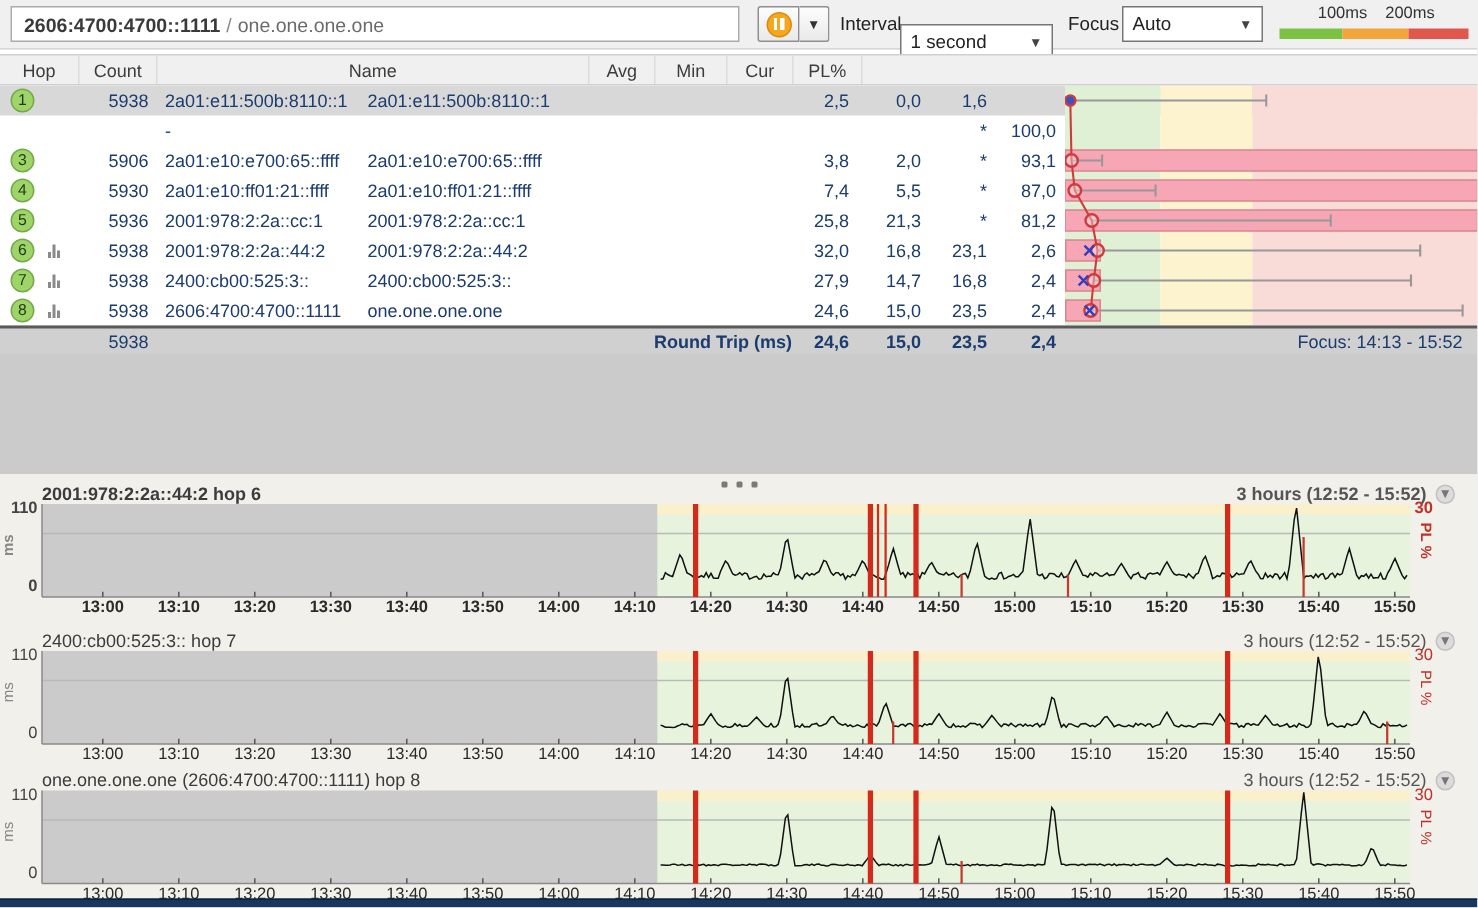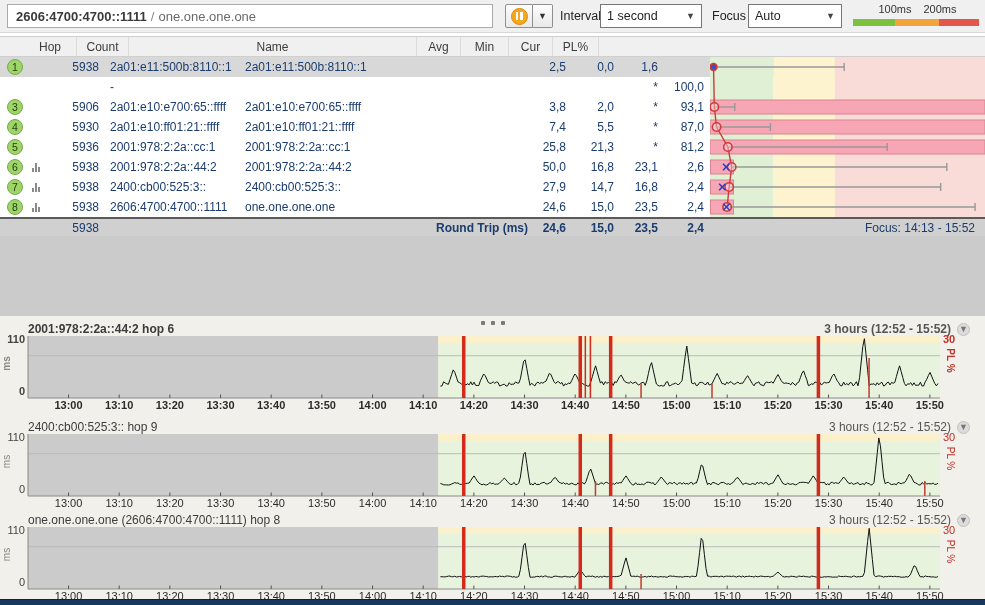--- a/index.html
+++ b/index.html
@@ -15,34 +15,34 @@
   .pause-group{position:absolute;left:505px;top:4px;height:24px;display:flex;}
   .pause-btn,.pause-dd{height:24px;border:1px solid #8f8f8f;background:linear-gradient(#fdfdfd,#e9e9e9);display:flex;align-items:center;justify-content:center;padding:0;cursor:pointer;}
   .pause-btn{width:28px;border-radius:2px 0 0 2px;}
   .pause-dd{width:20px;border-left:none;border-radius:0 2px 2px 0;font-size:9px;color:#333;}
   .pause-circle{width:17px;height:17px;border-radius:50%;background:#f5a81e;border:1px solid #d98c12;display:flex;align-items:center;justify-content:center;gap:2px;}
   .pbar{display:block;width:2.5px;height:8px;background:#fff;}
   .lbl{position:absolute;top:9px;font-size:12.5px;color:#222;}
   .lbl-int{left:560px;}
   .lbl-focus{left:712px;}
   .select{position:absolute;top:4px;height:24px;background:#fff;border:1px solid #767676;display:flex;align-items:center;justify-content:space-between;padding:0 6px;font-size:12.5px;color:#222;cursor:pointer;}
-  .sel-int{left:600px;width:102px;}
+  .sel-int{left:600px;width:102px;margin-top:12px;}
   .sel-focus{left:748px;width:94px;}
   .dd{font-size:9px;color:#444;margin-left:6px;}
   .legend{position:absolute;left:853px;top:2px;width:126px;height:29px;}
   .leg-lab{position:absolute;top:1px;width:46px;text-align:center;font-size:11px;color:#333;}
   .leg100{left:19px;} .leg200{left:64px;}
   .legbar{position:absolute;left:0;bottom:5px;width:126px;height:7px;display:flex;}
   .legbar i{display:block;height:7px;}
   .lg{width:42px;background:#7cc142;} .lo{width:44px;background:#f2a53a;} .lr{width:40px;background:#e2574c;}
 
   
   .grid-header{position:absolute;left:0;top:36px;width:985px;height:21px;background:#f0f0f0;border-top:1px solid #cfcfcf;border-bottom:1px solid #cfcfcf;display:flex;font-size:12px;color:#3c3c3c;}
   .hcell{display:flex;align-items:center;justify-content:center;border-right:1px solid #dcdcdc;height:100%;}
-  .h-hop{width:53px;margin-left:24px;} .h-count{width:52px;} .h-ip{width:135px;} .h-name{width:288px;}
+  .h-hop{width:53px;} .h-count{width:52px;} .h-ip{width:135px;} .h-name{width:288px;}
   .h-avg{width:44px;} .h-min{width:48px;} .h-cur{width:44px;} .h-pl{width:46px;}
   .h-lat{flex:1;border-right:none;justify-content:space-between;padding:0 6px 0 4px;background:#ededed;}
   .h-lat .sm{font-size:11px;color:#444;}
   .h-lat .big{font-size:12.5px;color:#333;}
 
   .grid-body{position:absolute;left:0;top:57px;width:985px;height:160px;background:#fff;z-index:1;}
   .trow{display:flex;height:20px;align-items:center;font-size:12px;color:#1b3c6e;}
   .trow.sel{background:#d8d8d8;}
   .c{display:flex;align-items:center;height:100%;}
   .c-hop{width:53px;}
@@ -207,21 +207,21 @@
           <i class="badge">6</i>
           <i class="mini">
             <b></b>
             <b></b>
             <b></b>
           </i>
         </span>
         <span class="c c-count">5938</span>
         <span class="c c-ip">2001:978:2:2a::44:2</span>
         <span class="c c-name">2001:978:2:2a::44:2</span>
-        <span class="c c-avg">50,0</span>
+        <span class="c c-avg">32,0</span>
         <span class="c c-min">16,8</span>
         <span class="c c-cur">23,1</span>
         <span class="c c-pl">2,6</span>
       </div>
       <div class="trow">
         <span class="c c-hop">
           <i class="badge">7</i>
           <i class="mini">
             <b></b>
             <b></b>
@@ -375,21 +375,21 @@
         <span style="left: 652.533px;">15:00</span>
         <span style="left: 703.2px;">15:10</span>
         <span style="left: 753.867px;">15:20</span>
         <span style="left: 804.533px;">15:30</span>
         <span style="left: 855.2px;">15:40</span>
         <span style="left: 905.867px;">15:50</span>
       </div>
   </div>
 
   <div class="chart c2">
-    <div class="c-title">2400:cb00:525:3:: hop 9</div>
+    <div class="c-title">2400:cb00:525:3:: hop 7</div>
     <div class="c-range">3 hours (12:52 - 15:52)</div>
     <div class="chev">▼</div>
     <div class="ylab ytop">110</div>
     <div class="ylab ybot">0</div>
     <div class="yms">ms</div>
     <div class="glab">75 ms</div>
     <div class="ptop">30</div>
     <div class="prot">PL %</div>
     <svg class="plot" viewBox="0 0 985 64">
         <rect x="28" y="1" width="410.40000000000003" height="62" fill="#cbcbcb"></rect>

